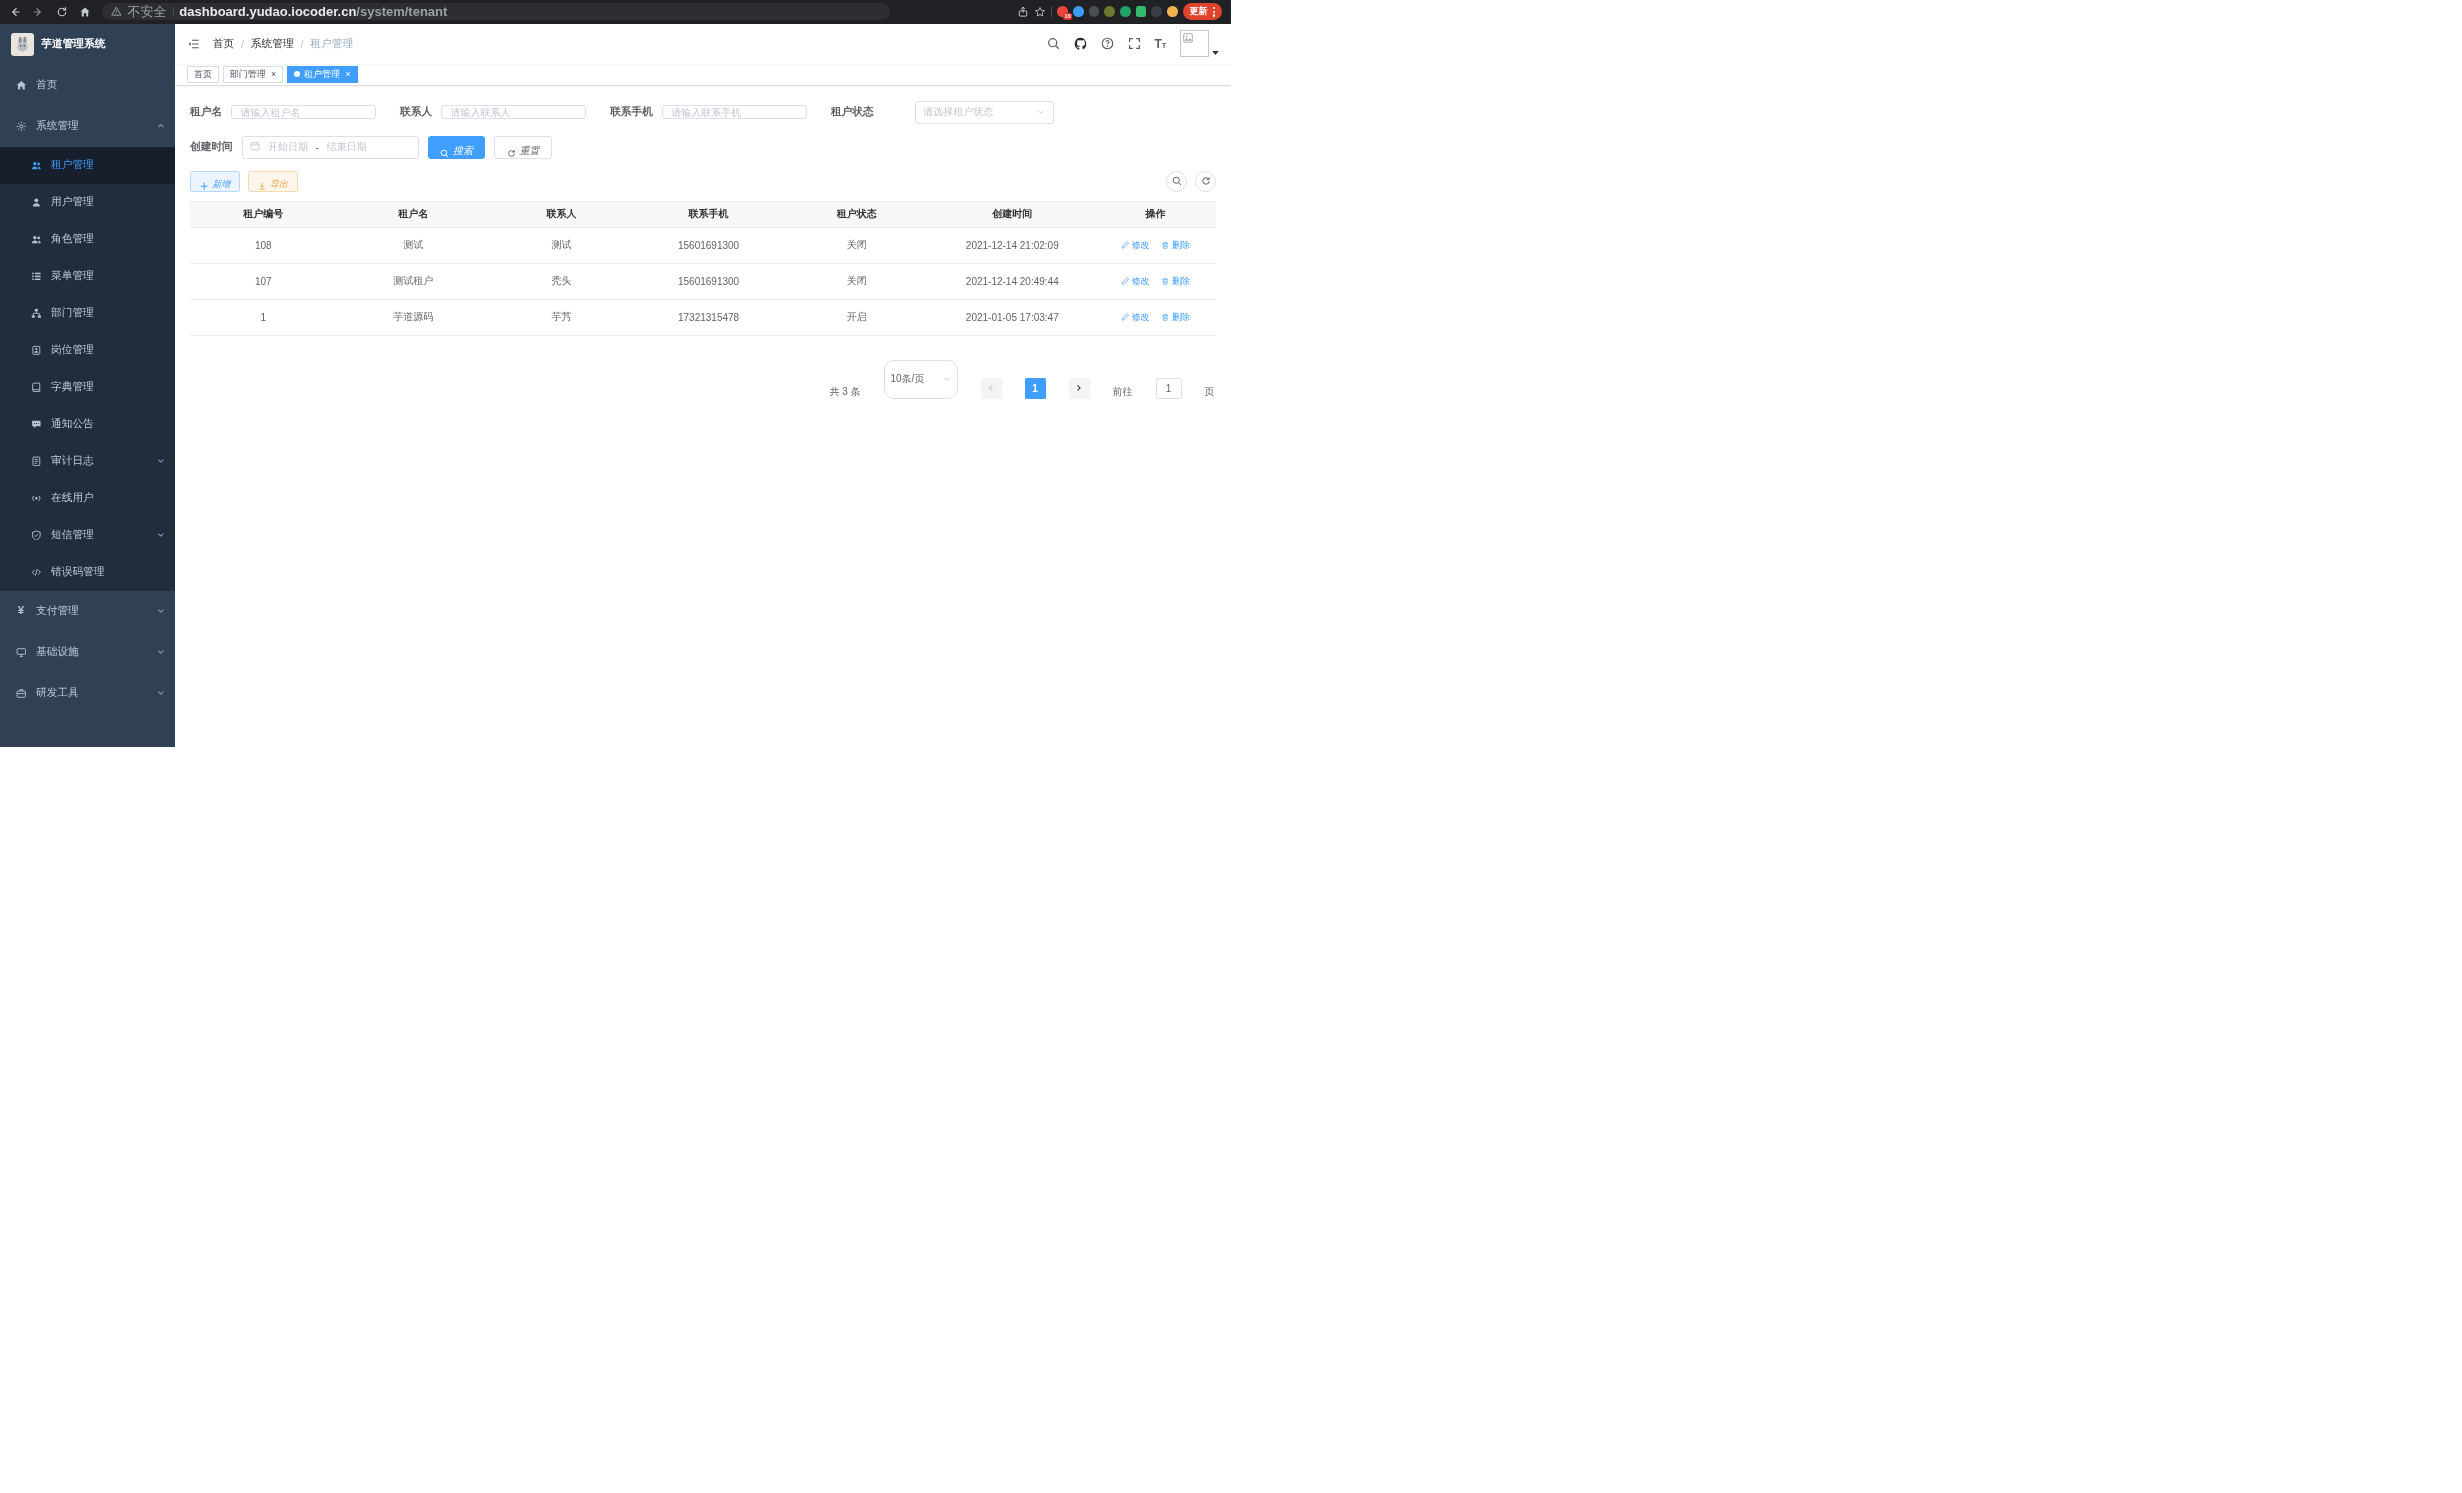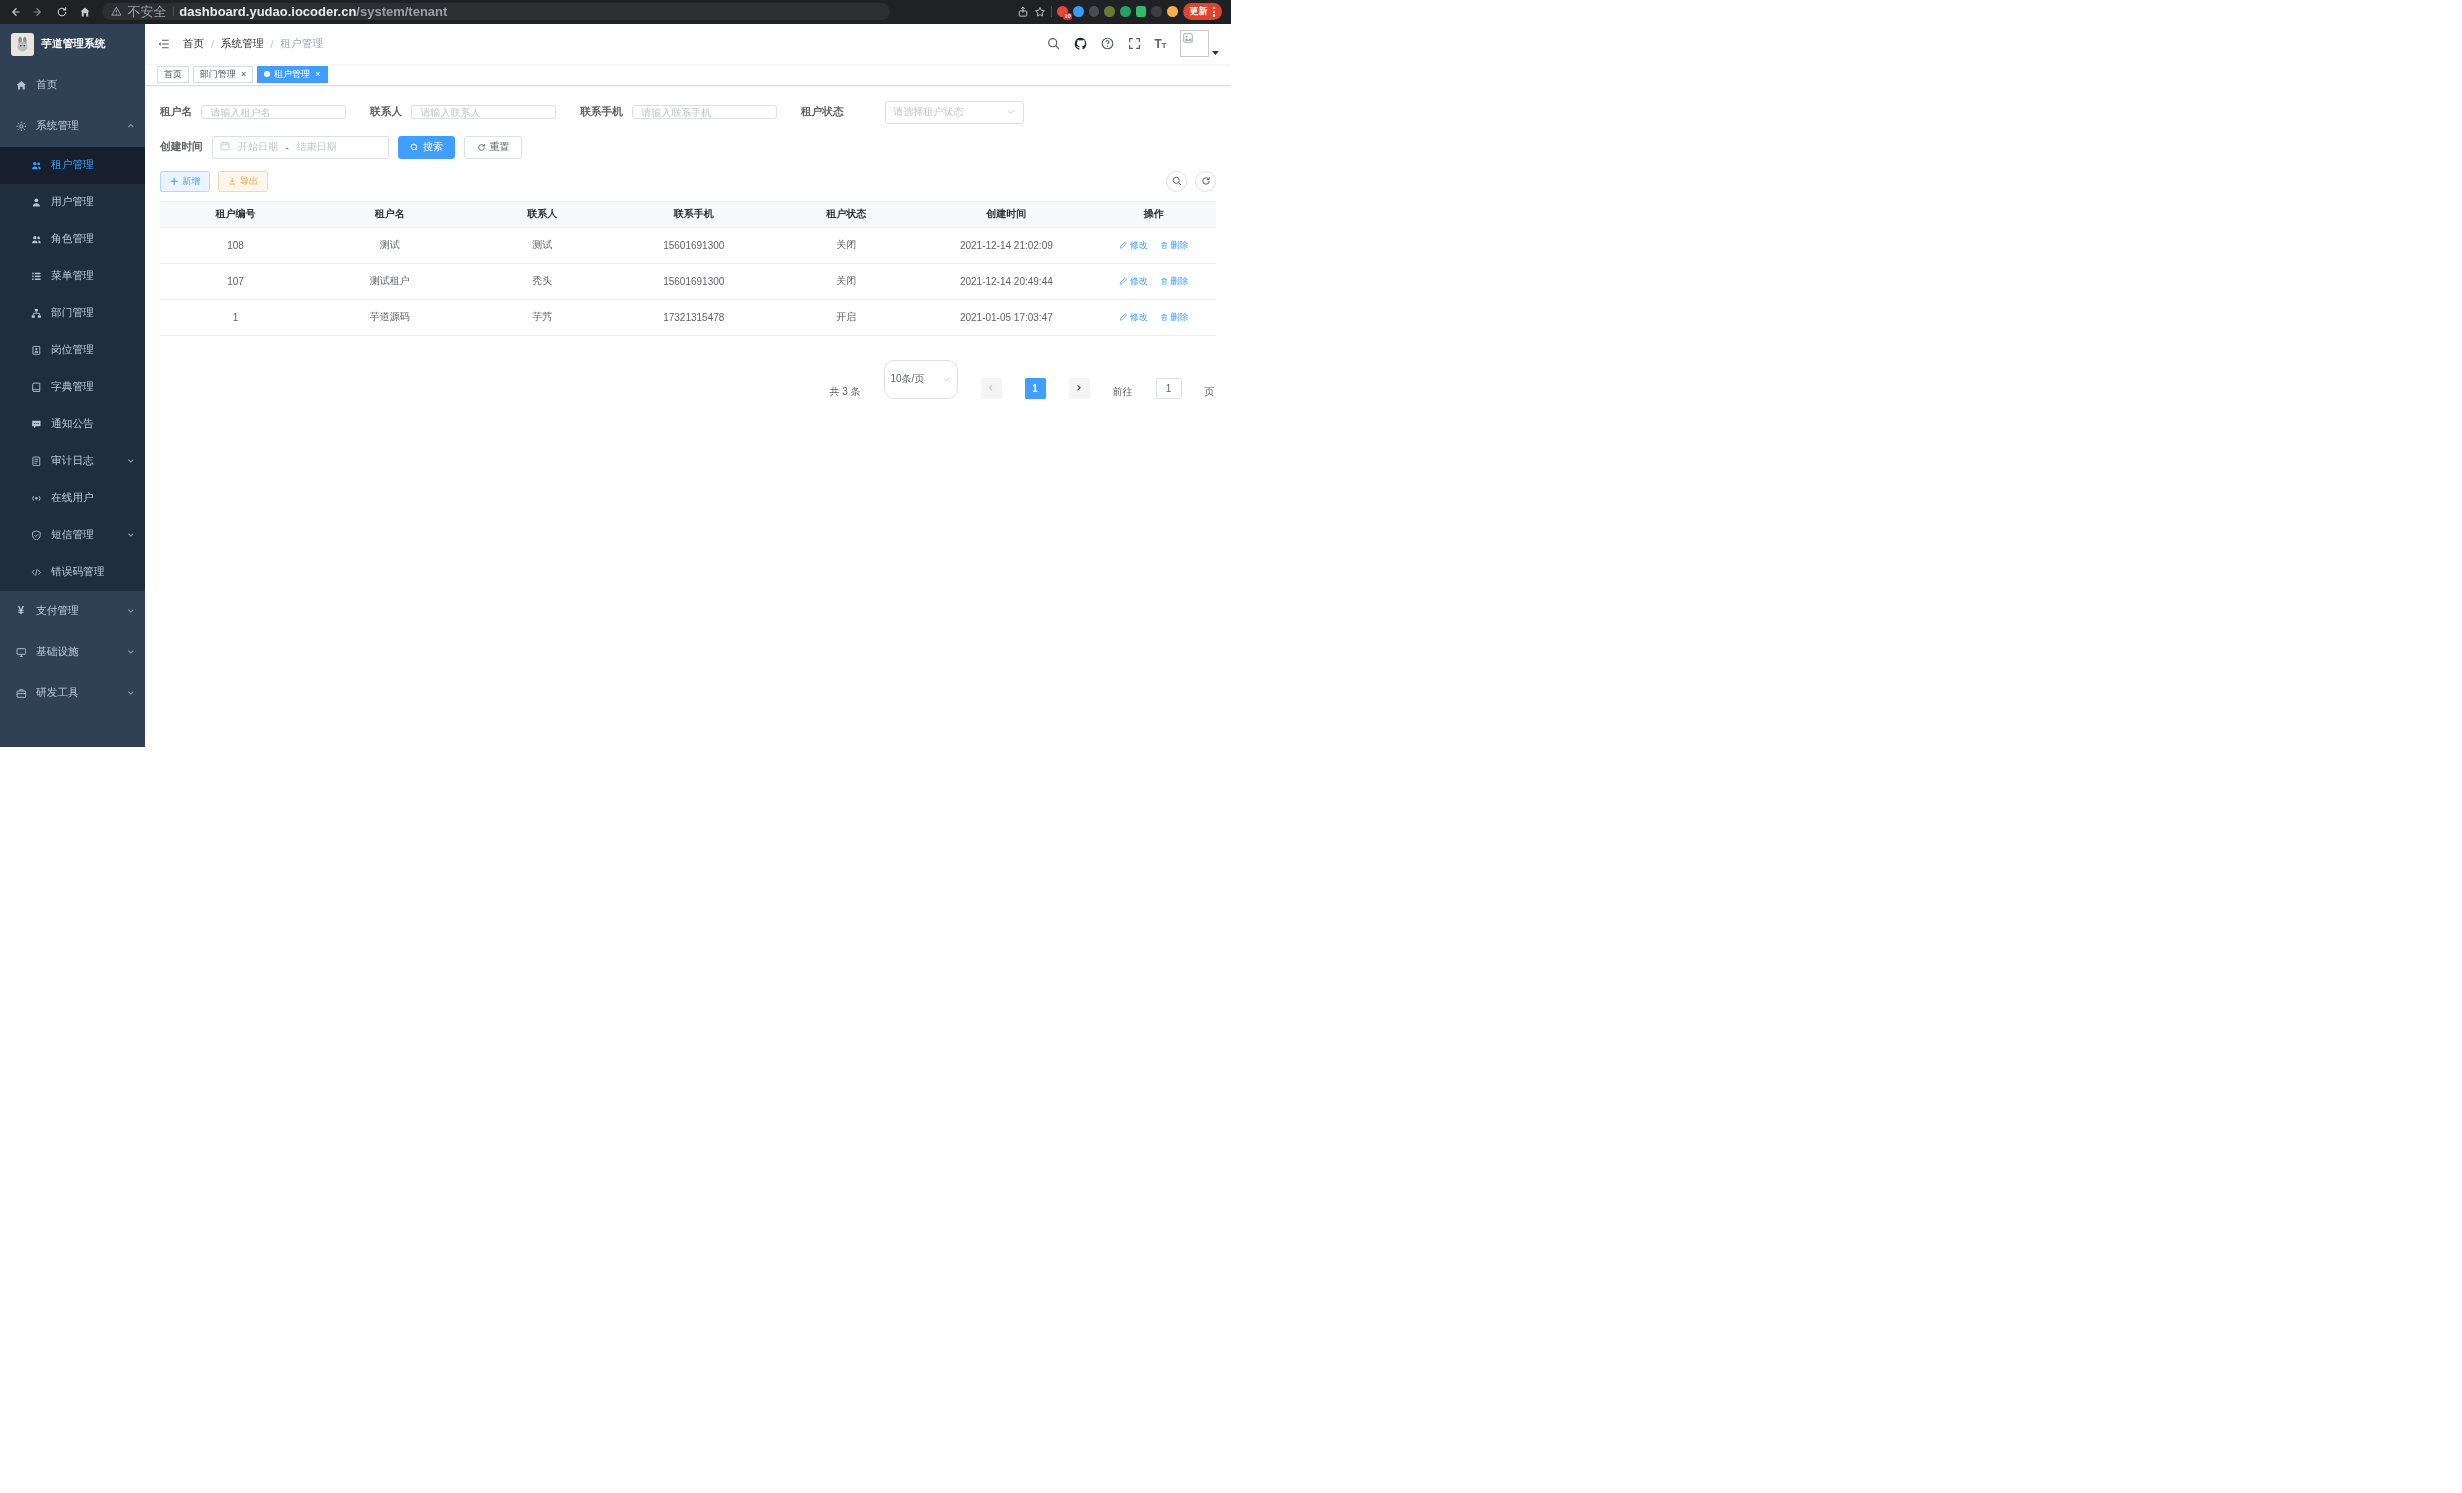--- a/index.html
+++ b/index.html
@@ -25,21 +25,21 @@
     font-size:6px; line-height:7.6px; padding:0 1.5px; border-radius:2.3px; font-weight:bold; }
   .update-chip { background:#e0432d; color:#fff; height:17px; border-radius:8.4px; display:flex;
     align-items:center; gap:5.3px; padding:0 6.9px; font-size:9px; font-weight:bold; cursor:pointer; }
   .kebab { display:flex; flex-direction:column; gap:1.5px; }
   .kebab i { width:2.3px; height:2.3px; border-radius:50%; background:#fff; }
 
   
   .app { display:flex; height:723px; }
 
   
-  .sidebar { width:145px; flex-shrink:0; background:#304156; overflow:hidden; }
+  .sidebar { width:175px; flex-shrink:0; background:#304156; overflow:hidden; }
   .logo-row { height:41px; display:flex; align-items:center; gap:7.6px; padding:0 10.7px; }
   .logo-img { width:23px; height:23px; border-radius:3px; background:#e9e4dc; display:flex; align-items:center; justify-content:center; }
   .logo-title { color:#fff; font-weight:bold; font-size:10.7px; }
   .menu-item { height:41px; display:flex; align-items:center; gap:9px; padding:0 10.7px 0 15px;
     color:#bfcbd9; font-size:10.7px; cursor:pointer; white-space:nowrap; }
   .mi-icon { width:12px; display:flex; justify-content:center; align-items:center; color:#b6c2d2; flex-shrink:0; }
   .chevron { margin-left:auto; color:#8a99ac; display:flex; }
   .submenu { background:#1f2d3d; }
   .submenu .menu-item { height:37px; padding-left:30px; }
   .menu-item.active { color:#409EFF; background:#161f2b; }
@@ -81,23 +81,23 @@
   .el-input { height:14px; width:145px; border:0.8px solid #dcdfe6; border-radius:3px; padding:0 8.4px;
     font-size:10px; color:#606266; outline:none; font-family:inherit; }
   .el-input::placeholder { color:#c0c4cc; }
   .el-select { width:139px; height:23px; border:0.8px solid #dcdfe6; border-radius:3px; display:flex;
     align-items:center; justify-content:space-between; padding:0 7.6px; font-size:10px; color:#c0c4cc;
     background:#fff; cursor:pointer;margin-left:32px; }
   .sel-caret { color:#c0c4cc; display:flex; }
   .date-range { width:177px; height:23px; border:0.8px solid #dcdfe6; border-radius:3px; display:flex;
     align-items:center; padding:0 7.6px; gap:7.6px; font-size:10px; color:#c0c4cc; }
   .date-range .sep { color:#606266; }
-  .btn { height:23px; border-radius:3px; display:inline-flex; align-items:center; gap:3.8px; padding:0 11.4px;
+  .btn { height:23px; border-radius:3px; display:inline-flex; align-items:flex-end; gap:3.8px; padding:0 11.4px;
     font-size:10px; cursor:pointer; border:0.8px solid #dcdfe6; background:#fff; color:#606266;
-    font-family:inherit; }
+    font-family:inherit;font-style:italic; }
   .btn-primary { background:#409EFF; border-color:#409EFF; color:#fff; }
   .btn-sm { height:21px; font-size:9px; padding:0 9px; border-radius:2.3px; }
   .btn-plain-primary { background:#ecf5ff; border-color:#b3d8ff; color:#409EFF; }
   .btn-plain-warning { background:#fdf6ec; border-color:#f5dab1; color:#e6a23c; }
   .toolbar { display:flex; align-items:center; gap:7.6px; margin:1.5px 0 9px; }
   .toolbar-right { margin-left:auto; display:flex; gap:7.6px; }
   .circle-btn { width:21px; height:21px; border-radius:50%; border:0.8px solid #dcdfe6; background:#fff;
     display:flex; align-items:center; justify-content:center; color:#606266; cursor:pointer; }
 
   

